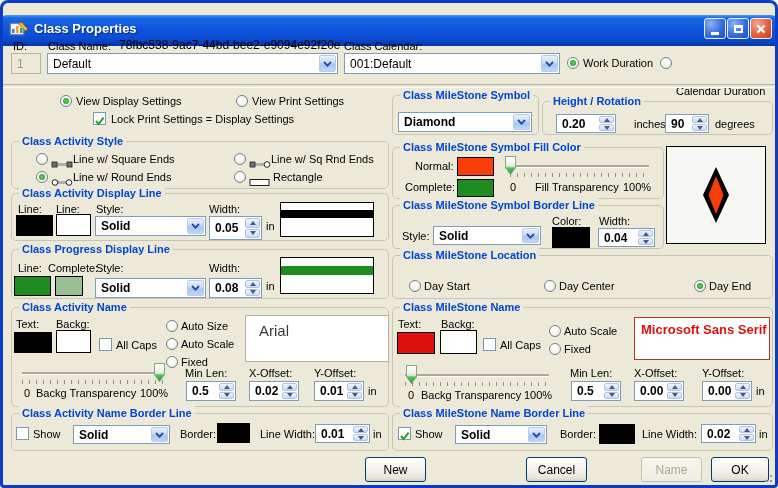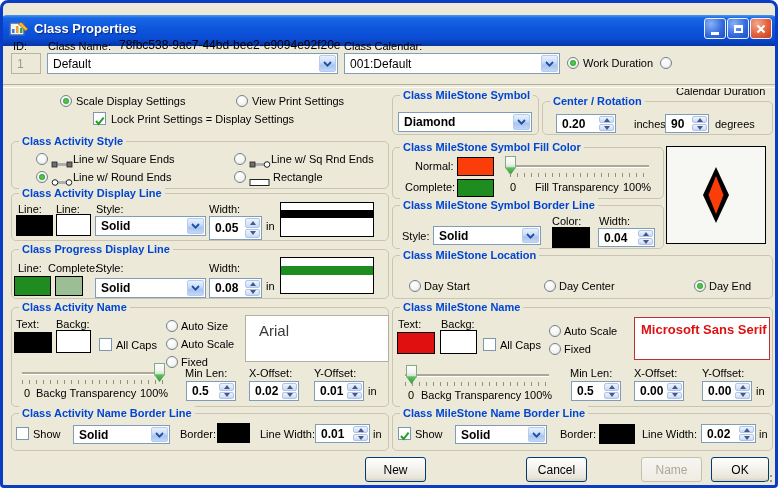--- a/index.html
+++ b/index.html
@@ -114,21 +114,21 @@
         </svg>
       </span>
   </div>
   <span class="radio sel" style="left:564px;top:54px;"></span>
   <span class="lbl" style="left:580px;top:54px;">Work Duration</span>
   <span class="radio" style="left:657px;top:54px;"></span>
   <span class="lbl" style="left:673px;top:54px;margin-top:28px;">Calendar Duration</span>
   <div class="divider"></div>
 
   <span class="radio sel" style="left:57px;top:92px;"></span>
-  <span class="lbl" style="left:73px;top:92px;">Scale Display Settings</span>
+  <span class="lbl" style="left:73px;top:92px;">View Display Settings</span>
   <span class="radio" style="left:233px;top:92px;"></span>
   <span class="lbl" style="left:249px;top:92px;">View Print Settings</span>
   <span class="chk" style="left:90px;top:109px;">
     <svg width="12" height="12" viewBox="0 0 12 12">
         <path d="M2 6 L4.6 9 L9.6 2.6" fill="none" stroke="#21A121" stroke-width="2"></path>
       </svg>
   </span>
   <span class="lbl" style="left:108px;top:110px;">Lock Print Settings = Display Settings</span>
 
   <div class="grp" style="left:8px;top:138px;width:378px;height:48px;">
@@ -324,21 +324,21 @@
       <span>Diamond</span>
       <span class="combo-btn">
           <svg width="9" height="6" viewBox="0 0 9 6">
             <path d="M1 1 L4.5 4.6 L8 1" fill="none" stroke="#1E4EA5" stroke-width="1.8"></path>
           </svg>
         </span>
     </div>
   </div>
 
   <div class="grp" style="left:539px;top:98px;width:231px;height:34px;">
-    <span class="gtitle">Center / Rotation</span>
+    <span class="gtitle">Height / Rotation</span>
     <div class="spin" style="left:13px;top:12px;width:60px;height:19px;">
       <span>0.20</span>
       <span class="spin-btns">
           <span class="spin-b">
             <i class="tri-up"></i>
           </span>
           <span class="spin-b">
             <i class="tri-down"></i>
           </span>
         </span>

